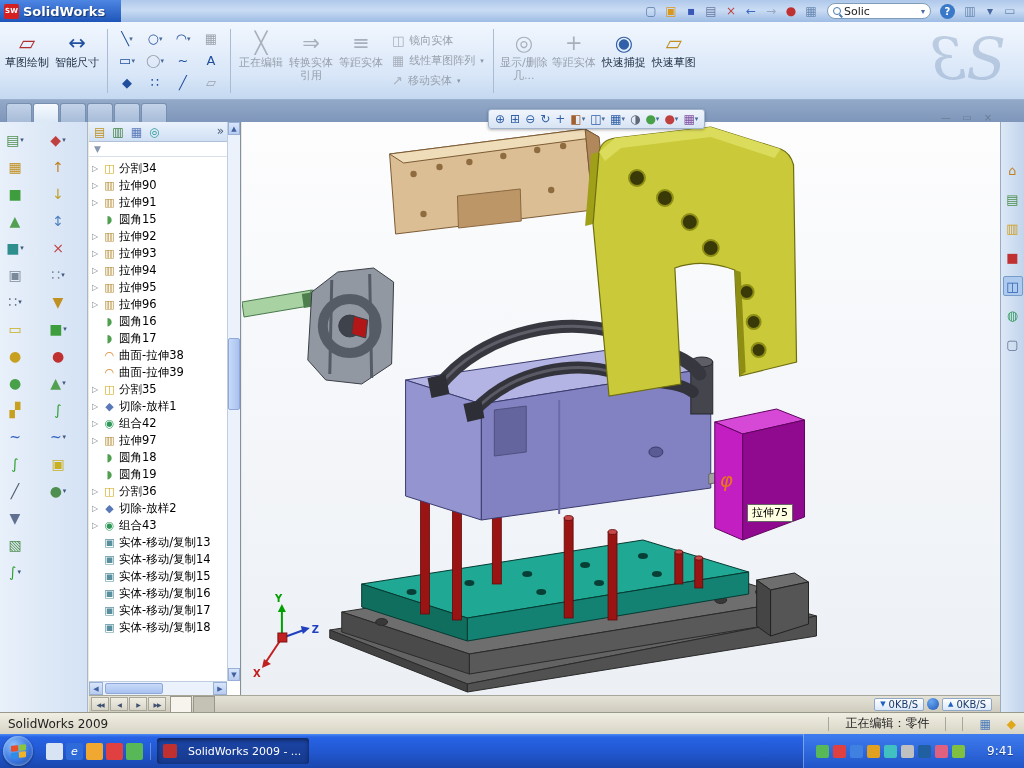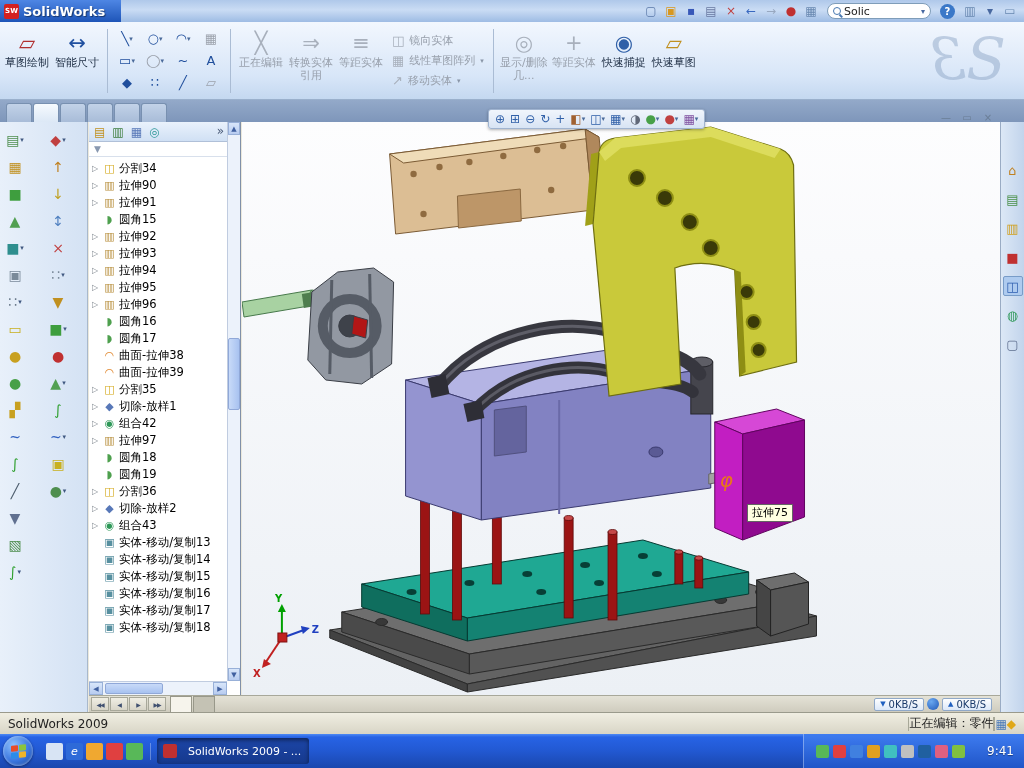--- a/index.html
+++ b/index.html
@@ -133,21 +133,21 @@
   
   .taskpane{position:absolute;right:0;top:0;bottom:0;width:24px;display:flex;flex-direction:column;align-items:center;
             gap:9px;padding-top:38px;background:linear-gradient(90deg,#DCE8F6,#C2D4EC);border-left:1px solid #9AACC4;}
   .tpico{width:20px;height:20px;display:flex;align-items:center;justify-content:center;border-radius:2px;}
   .tpico .g{font-size:13px;}
   .tpico.active{background:#AECBEF;border:1px solid #789CC8;}
 
   
   .statusbar{position:absolute;left:0;right:0;bottom:34px;height:22px;display:flex;align-items:center;padding:0 8px;
              background:linear-gradient(180deg,#F0EEE2,#D8D5C6);border-top:1px solid #9A9A8C;color:#222;}
-  .sb-right{margin-left:auto;display:flex;align-items:center;gap:0;padding-left:8px;}
+  .sb-right{margin-left:auto;display:flex;align-items:center;gap:16px;padding-left:8px;}
   .sb-sep{width:1px;height:14px;background:#A8A898;}
   .sb-ico1{color:#4878B8;font-size:12px;}
   .sb-ico2{color:#E0A818;font-size:12px;}
 
   
   .taskbar{position:absolute;left:0;right:0;bottom:0;height:34px;display:flex;align-items:center;
            background:linear-gradient(180deg,#4E8AF4 0%,#2763E5 9%,#2259D3 48%,#1A47AE 100%);}
   .startorb{width:30px;height:30px;margin:0 6px 0 3px;border-radius:50%;flex:none;
             background:radial-gradient(circle at 35% 30%,#8CC0FC,#3A76E0 55%,#16408E);
             box-shadow:inset 0 0 3px rgba(255,255,255,.6),0 1px 3px rgba(0,0,0,.4);

